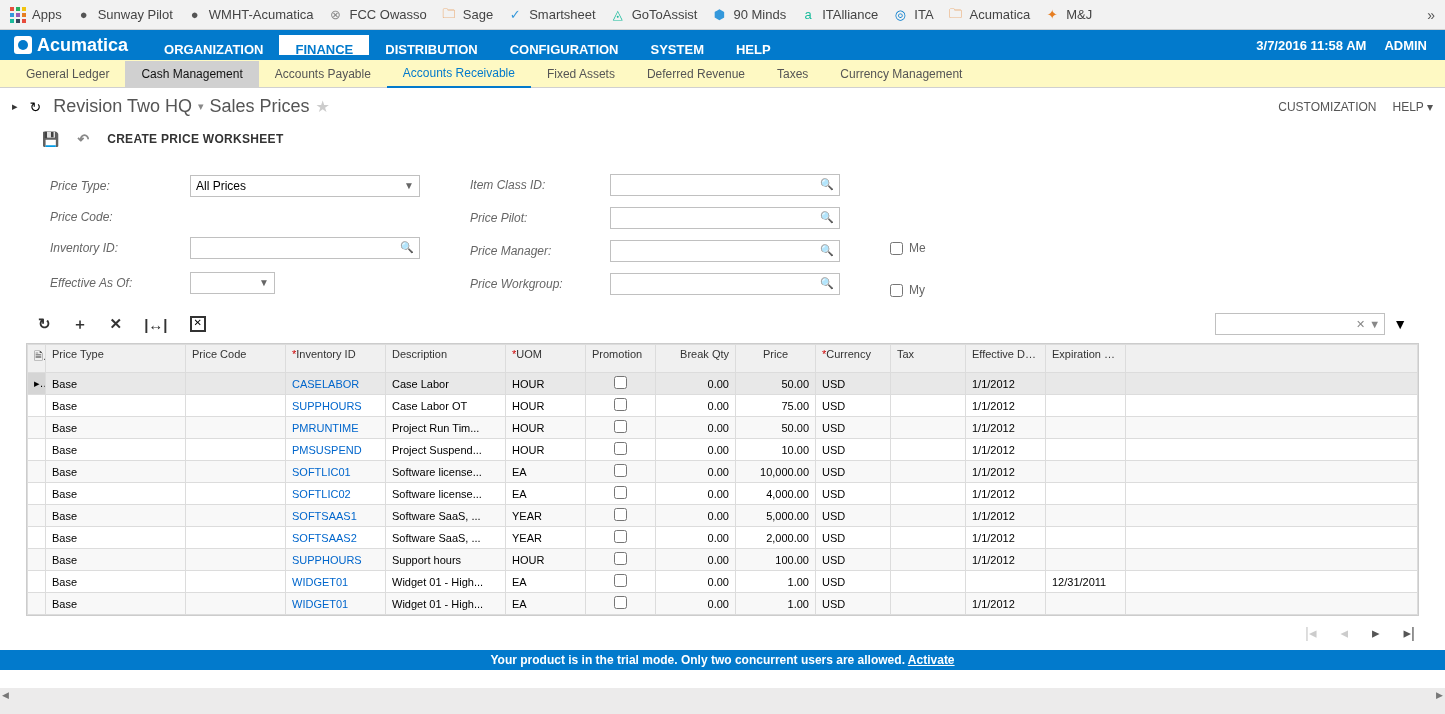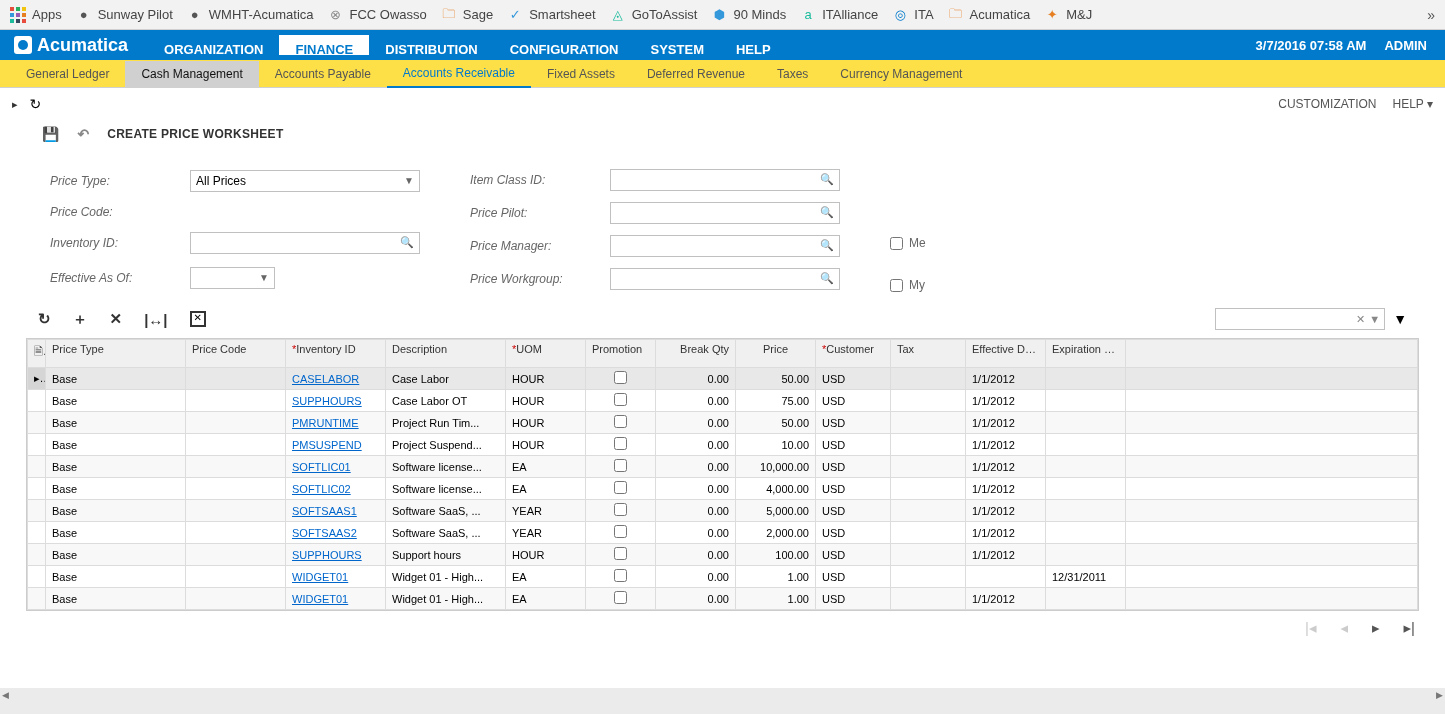--- a/index.html
+++ b/index.html
@@ -19,21 +19,21 @@
 
 .top-nav { background: #027acc; height: 30px; display: flex; align-items: center; padding: 0 0 0 14px; color: #fff; }
 .logo { font-size: 18px; font-weight: bold; display:flex; align-items:center; gap:5px; margin-right:20px;}
 .logo-icon { width:18px; height:18px; background:#fff; border-radius:3px; position:relative; }
 .logo-icon::after{content:'';position:absolute;width:10px;height:10px;border-radius:50%;background:#027acc;top:4px;left:4px;}
 .nav-item { padding: 0 16px; height:20px; line-height:30px; font-size:13px; font-weight:bold; cursor:pointer; }
 .nav-item.active { background:#fff; color:#027acc; }
 .nav-right { margin-left:auto; display:flex; gap:18px; padding-right:18px; font-size:13px; font-weight:bold; }
 
 
-.sub-nav { background:#fde047; height:28px; display:flex; align-items:flex-end; border-bottom:1px solid #d0d0d0; padding-left:10px; gap:0; }
+.sub-nav { background:#fef9c3; height:28px; display:flex; align-items:flex-end; border-bottom:1px solid #d0d0d0; padding-left:10px; gap:0; }
 .sub-item { padding:6px 16px; color:#555; font-size:12px; cursor:pointer; }
 .sub-item.sel { background:#d0d0d0; color:#111; }
 .sub-item.active { color:#027acc; border-bottom:2px solid #027acc; margin-bottom:-1px; }
 
 
 .content { background:#fff; margin:0; min-height:600px; position:relative; }
 
 .title-bar { display:flex; align-items:center; padding:8px 12px; gap:12px; }
 .title-bar .expand { font-size:11px; color:#333; cursor:pointer; }
 .title-bar .refresh { font-size:14px; cursor:pointer; }
@@ -67,21 +67,21 @@
 
 
 .grid { margin:0 26px; border:1px solid #ccc; }
 table { border-collapse:collapse; width:100%; table-layout:fixed; }
 th, td { border:1px solid #dcdcdc; padding:3px 6px; font-size:11px; text-align:left; height:20px; overflow:hidden; white-space:nowrap; text-overflow:ellipsis; }
 th { background:#f0f0f0; font-weight:normal; color:#333; vertical-align:top; height:28px; }
 th .req{color:#c00;}
 tbody tr:nth-child(odd){background:#f8f8f8;}
 tbody tr.sel-row{background:#e8e8e8;}
 tbody tr.sel-row td:first-child{background:#d5d5d5;}
-.link { color:#0066cc; text-decoration:underline; cursor:pointer; }
+.link { color:#0066cc; cursor:pointer; }
 td.num { text-align:right; }
 td.ctr { text-align:center; }
 .pager { display:flex; justify-content:flex-end; gap:24px; padding:8px 30px; color:#555; font-size:15px; }
 .pager span{cursor:pointer;}
 .pager .dis{color:#ccc;}
 
 
 .trial-bar{ background:#027acc; color:#fff; text-align:center; font-size:12px; padding:3px 0; font-weight:bold;}
 .trial-bar a{color:#fff;}
 .hscroll{ height:16px; background:#ecebeb; position:relative; }
@@ -114,33 +114,39 @@
   <span class="chev">»</span>
 </div>
 
 <div class="top-nav">
   <span class="logo">
       <span class="logo-icon"></span>
       <span>Acumatica</span>
     </span>
   <span id="nav-host" style="display: contents;"><span class="nav-item">ORGANIZATION</span><span class="nav-item active">FINANCE</span><span class="nav-item">DISTRIBUTION</span><span class="nav-item">CONFIGURATION</span><span class="nav-item">SYSTEM</span><span class="nav-item">HELP</span></span>
   <span class="nav-right">
-    <span>3/7/2016  07:58 AM</span>
+    <span>3/7/2016  11:58 AM</span>
     <span>ADMIN</span>
   </span>
 </div>
 
 <div class="sub-nav">
   <span id="subnav-host" style="display: contents;"><span class="sub-item">General Ledger</span><span class="sub-item sel">Cash Management</span><span class="sub-item">Accounts Payable</span><span class="sub-item active">Accounts Receivable</span><span class="sub-item">Fixed Assets</span><span class="sub-item">Deferred Revenue</span><span class="sub-item">Taxes</span><span class="sub-item">Currency Management</span></span>
 </div>
 
 <div class="content">
   <div class="title-bar">
     <span class="expand">▸</span>
     <span class="refresh">↻</span>
+    <span class="breadcrumb">
+      <span>Revision Two HQ</span>
+      <span class="caret">▾</span>
+      <span>Sales Prices</span>
+      <span class="star">★</span>
+    </span>
     <span class="title-right">
       <span>CUSTOMIZATION</span>
       <span><span>HELP</span> ▾</span>
     </span>
   </div>
 
   <div class="toolbar">
     <span class="ico">💾</span>
     <span class="ico" style="font-weight:bold">↶</span>
     <span class="btn-text">CREATE PRICE WORKSHEET</span>
@@ -237,21 +243,21 @@
           <tr>
         <th>🗎</th>
         <th>Price Type</th>
         <th>Price Code</th>
         <th><span class="req">*</span><span>Inventory ID</span></th>
         <th>Description</th>
         <th><span class="req">*</span><span>UOM</span></th>
         <th>Promotion</th>
         <th style="text-align:right">Break Qty</th>
         <th style="text-align:center">Price</th>
-        <th><span class="req">*</span><span>Customer</span></th>
+        <th><span class="req">*</span><span>Currency</span></th>
         <th>Tax</th>
         <th>Effective Date</th>
         <th>Expiration Date</th>
         <th></th>
       </tr>
         </thead>
       <tbody id="grid-body">
           <tr class="sel-row">
             <td class="ctr">▸</td>
             <td>Base</td>
@@ -432,14 +438,17 @@
     </table>
   </div>
 
   <div class="pager">
     <span class="dis">|◂</span>
     <span class="dis">◂</span>
     <span>▸</span>
     <span>▸|</span>
   </div>
 
+  <div class="trial-bar">
+    <span>Your product is in the trial mode. Only two concurrent users are allowed.</span> <a href="#">Activate</a>
+  </div>
 </div>
 <div class="hscroll"></div>
 
 </body></html>

